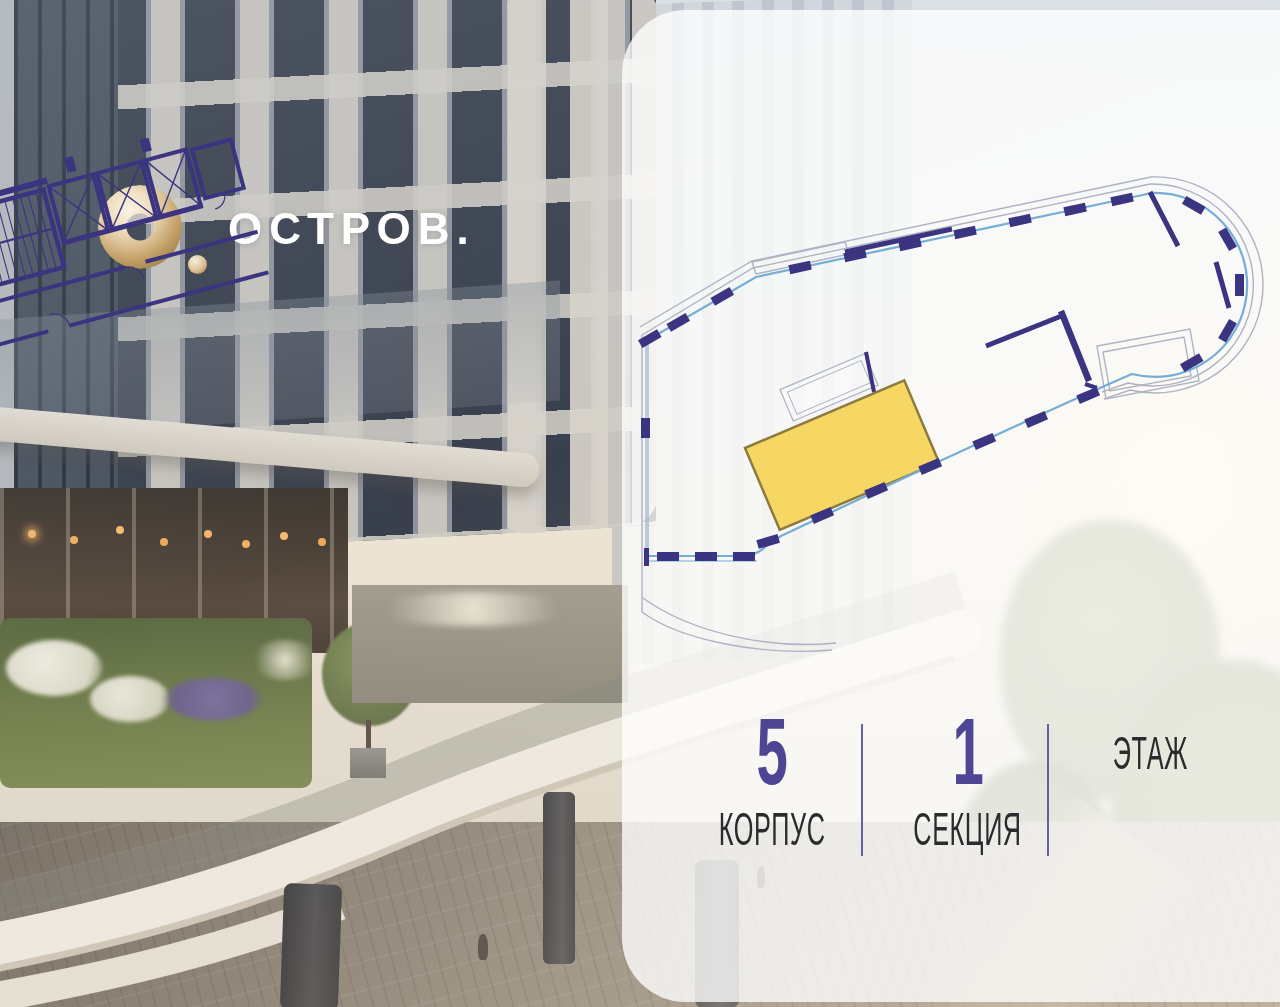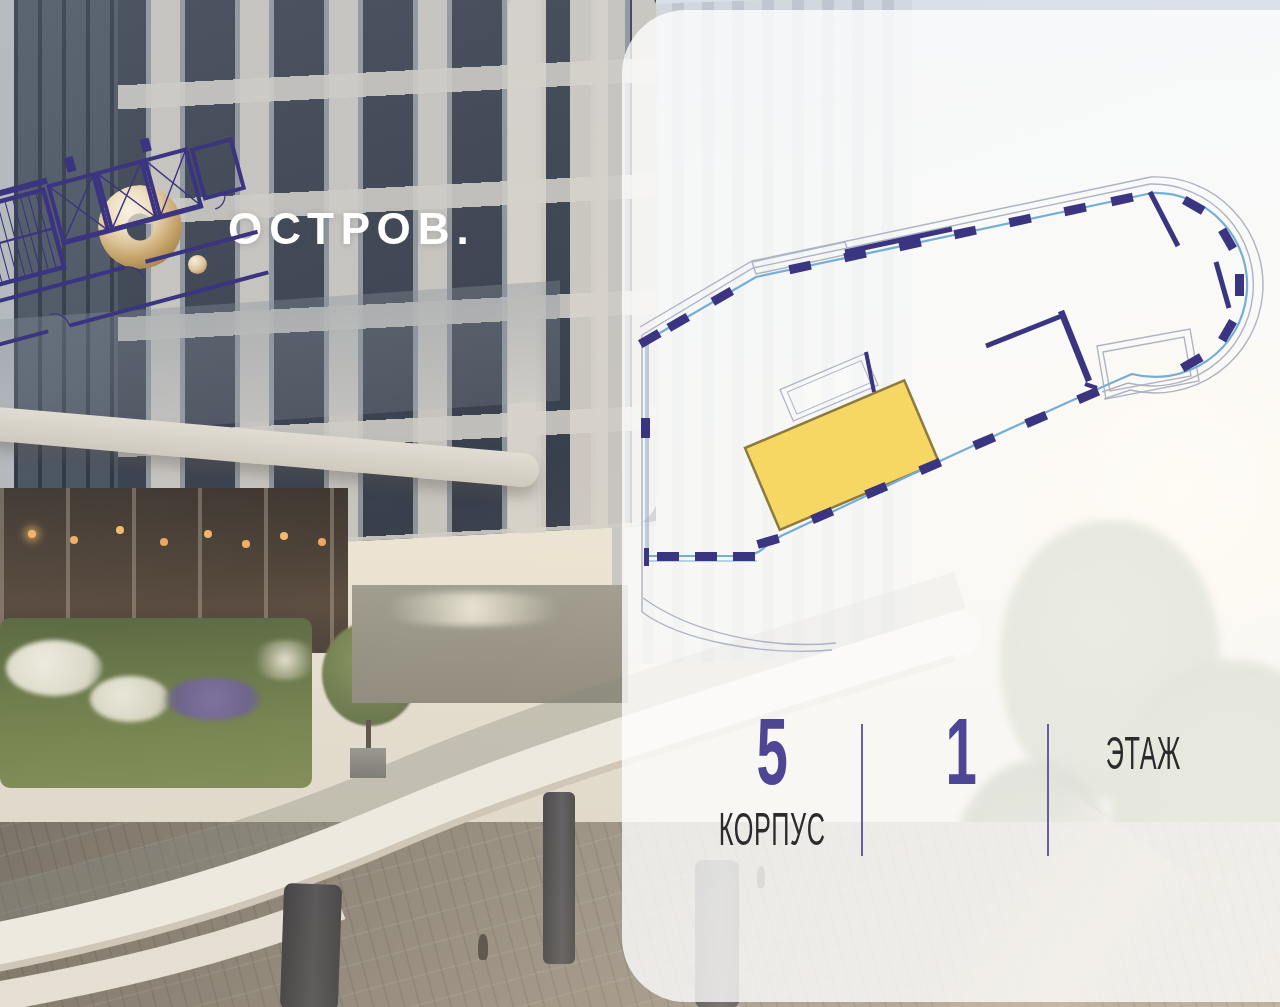--- a/index.html
+++ b/index.html
@@ -253,20 +253,21 @@
     </g>
   </svg>
 
   <div class="abs stats">
     <div class="stat">
       <div class="num"><span class="cond">5</span></div>
       <div class="lbl"><span class="condl">КОРПУС</span></div>
     </div>
     <div class="stat">
       <div class="num"><span class="cond">1</span></div>
+      <div class="lbl"><span class="condl">СЕКЦИЯ</span></div>
     </div>
     <div class="stat">
       <div class="lbl"><span class="condl">ЭТАЖ</span></div>
     </div>
     <div class="sep sep1"></div>
     <div class="sep sep2"></div>
   </div>
 
 </div>
 

